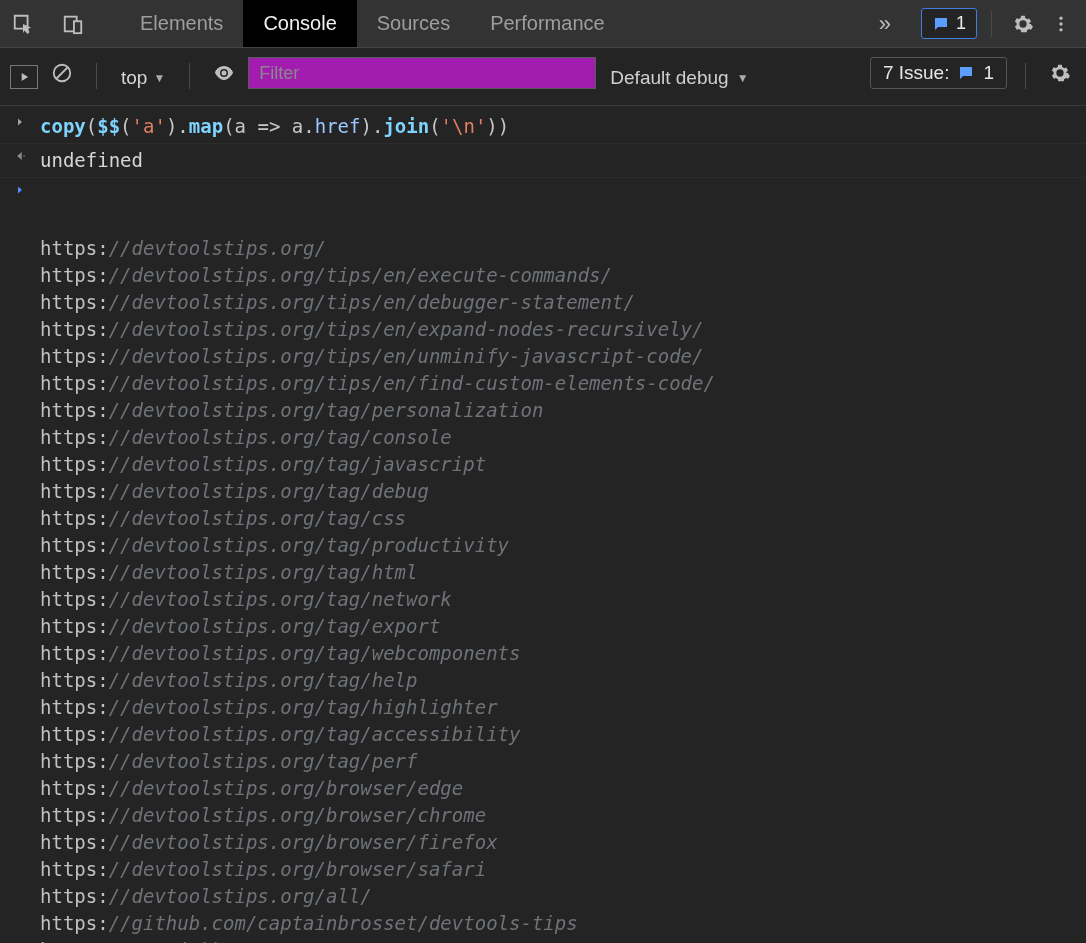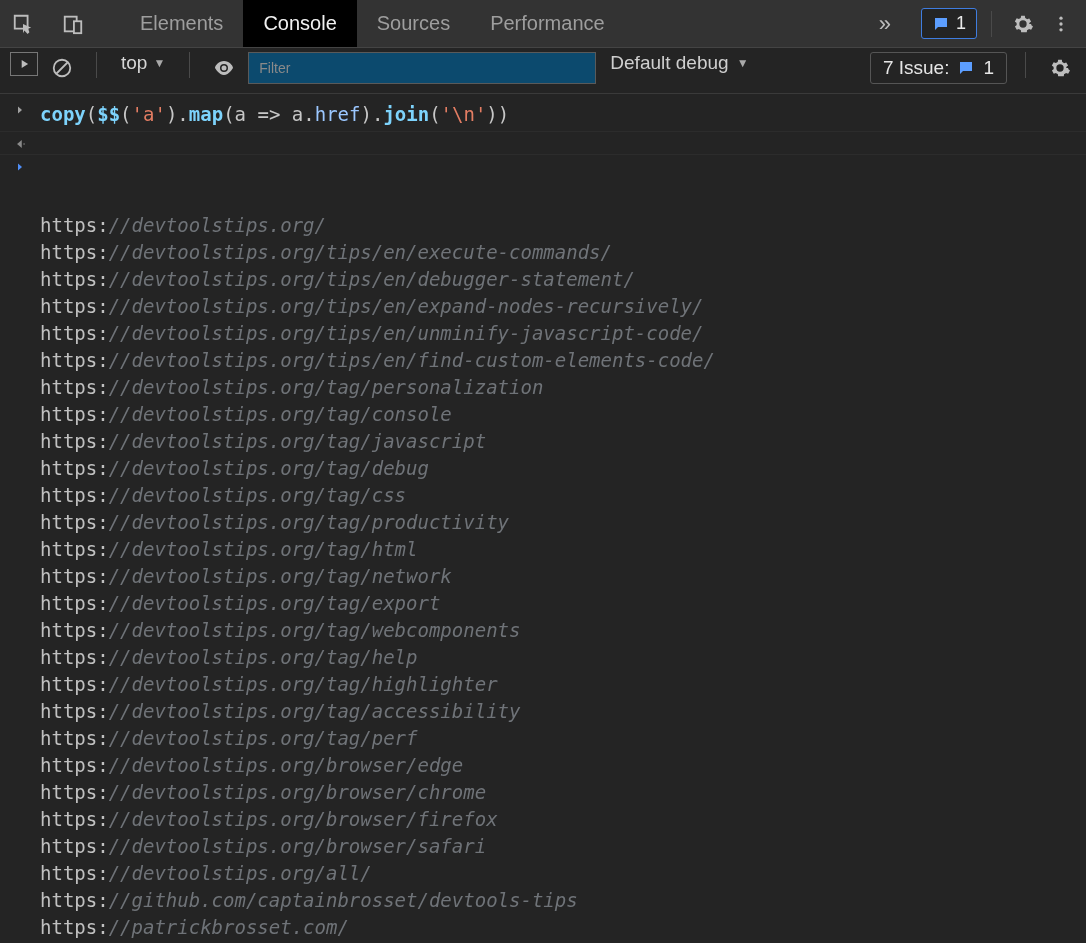--- a/index.html
+++ b/index.html
@@ -60,46 +60,46 @@
     color:#eaeaea;
     font-size:18px;
     cursor:pointer;
   }
   .issue-pill svg { color:#5c9eff; }
 
   .vdiv { width:1px; height:26px; background:#4a4a4a; margin:0 10px; }
 
   
   .ctoolbar {
-    display:flex; align-items:flex-start;
-    height:46px;
+    display:flex; align-items:flex-end;
+    height:58px;
     background:#242424;
     border-bottom:1px solid #3a3a3a;
-    padding:4px 10px;
+    padding:16px 10px;
     gap:8px;
   }
   .ctoolbar .icon-btn {
     width:32px; height:32px;
     display:flex; align-items:center; justify-content:center;
     color:#BDBDBD;
     cursor:pointer;
   }
   .ctx-select {
     display:flex; align-items:center; gap:6px;
     color:#d6d6d6; font-size:19px;
     padding:0 6px; cursor:pointer;
   }
   .ctx-select .tri, .levels .tri { color:#a9a9a9; font-size:12px; }
   .filter-input {
     flex: 0 0 348px;
     height:32px;
-    background:#0c4a6e;
+    background:#a21caf;
     border:1px solid #5a5a5a;
     color:#cfcfcf;
-    font-size:14px;
+    font-size:18px;
     padding:0 10px;
     outline:none;
   }
   .filter-input::placeholder { color:#8a8a8a; }
   .levels {
     display:flex; align-items:center; gap:8px;
     color:#cfcfcf; font-size:19px;
     cursor:pointer;
     margin-left:6px;
   }
@@ -257,20 +257,21 @@
     <div class="content" id="code-line"><span class="fn">copy</span><span class="paren">(</span><span class="fn">$$</span><span class="paren">(</span><span class="str">'a'</span><span class="paren">)</span><span class="dot">.</span><span class="fn">map</span><span class="paren">(</span><span class="ident">a </span><span class="arrow">=&gt;</span><span class="ident"> a</span><span class="dot">.</span><span class="prop">href</span><span class="paren">)</span><span class="dot">.</span><span class="fn">join</span><span class="paren">(</span><span class="str">'\n'</span><span class="paren">)</span><span class="paren">)</span></div>
   </div>
 
   <div class="row">
     <div class="gutter gray">
       <svg width="14" height="14" viewBox="0 0 24 24">
           <path fill="#8a8a8a" d="M15 5l-8 7 8 7z"></path>
           <circle cx="19" cy="12" r="1.3" fill="#8a8a8a"></circle>
         </svg>
     </div>
+    <div class="content undef">undefined</div>
   </div>
 
   <div class="row" style="border-bottom:none;">
     <div class="gutter blue">
       <svg width="12" height="14" viewBox="0 0 24 24">
           <path d="M8 5l8 7-8 7z"></path>
         </svg>
     </div>
     <div class="content">
       <span class="urls" id="url-list"><span class="url-line"><span class="url-protocol">https:</span><span class="url-rest">//devtoolstips.org/</span></span><span class="url-line"><span class="url-protocol">https:</span><span class="url-rest">//devtoolstips.org/tips/en/execute-commands/</span></span><span class="url-line"><span class="url-protocol">https:</span><span class="url-rest">//devtoolstips.org/tips/en/debugger-statement/</span></span><span class="url-line"><span class="url-protocol">https:</span><span class="url-rest">//devtoolstips.org/tips/en/expand-nodes-recursively/</span></span><span class="url-line"><span class="url-protocol">https:</span><span class="url-rest">//devtoolstips.org/tips/en/unminify-javascript-code/</span></span><span class="url-line"><span class="url-protocol">https:</span><span class="url-rest">//devtoolstips.org/tips/en/find-custom-elements-code/</span></span><span class="url-line"><span class="url-protocol">https:</span><span class="url-rest">//devtoolstips.org/tag/personalization</span></span><span class="url-line"><span class="url-protocol">https:</span><span class="url-rest">//devtoolstips.org/tag/console</span></span><span class="url-line"><span class="url-protocol">https:</span><span class="url-rest">//devtoolstips.org/tag/javascript</span></span><span class="url-line"><span class="url-protocol">https:</span><span class="url-rest">//devtoolstips.org/tag/debug</span></span><span class="url-line"><span class="url-protocol">https:</span><span class="url-rest">//devtoolstips.org/tag/css</span></span><span class="url-line"><span class="url-protocol">https:</span><span class="url-rest">//devtoolstips.org/tag/productivity</span></span><span class="url-line"><span class="url-protocol">https:</span><span class="url-rest">//devtoolstips.org/tag/html</span></span><span class="url-line"><span class="url-protocol">https:</span><span class="url-rest">//devtoolstips.org/tag/network</span></span><span class="url-line"><span class="url-protocol">https:</span><span class="url-rest">//devtoolstips.org/tag/export</span></span><span class="url-line"><span class="url-protocol">https:</span><span class="url-rest">//devtoolstips.org/tag/webcomponents</span></span><span class="url-line"><span class="url-protocol">https:</span><span class="url-rest">//devtoolstips.org/tag/help</span></span><span class="url-line"><span class="url-protocol">https:</span><span class="url-rest">//devtoolstips.org/tag/highlighter</span></span><span class="url-line"><span class="url-protocol">https:</span><span class="url-rest">//devtoolstips.org/tag/accessibility</span></span><span class="url-line"><span class="url-protocol">https:</span><span class="url-rest">//devtoolstips.org/tag/perf</span></span><span class="url-line"><span class="url-protocol">https:</span><span class="url-rest">//devtoolstips.org/browser/edge</span></span><span class="url-line"><span class="url-protocol">https:</span><span class="url-rest">//devtoolstips.org/browser/chrome</span></span><span class="url-line"><span class="url-protocol">https:</span><span class="url-rest">//devtoolstips.org/browser/firefox</span></span><span class="url-line"><span class="url-protocol">https:</span><span class="url-rest">//devtoolstips.org/browser/safari</span></span><span class="url-line"><span class="url-protocol">https:</span><span class="url-rest">//devtoolstips.org/all/</span></span><span class="url-line"><span class="url-protocol">https:</span><span class="url-rest">//github.com/captainbrosset/devtools-tips</span></span><span class="url-line"><span class="url-protocol">https:</span><span class="url-rest">//patrickbrosset.com/</span></span></span>

